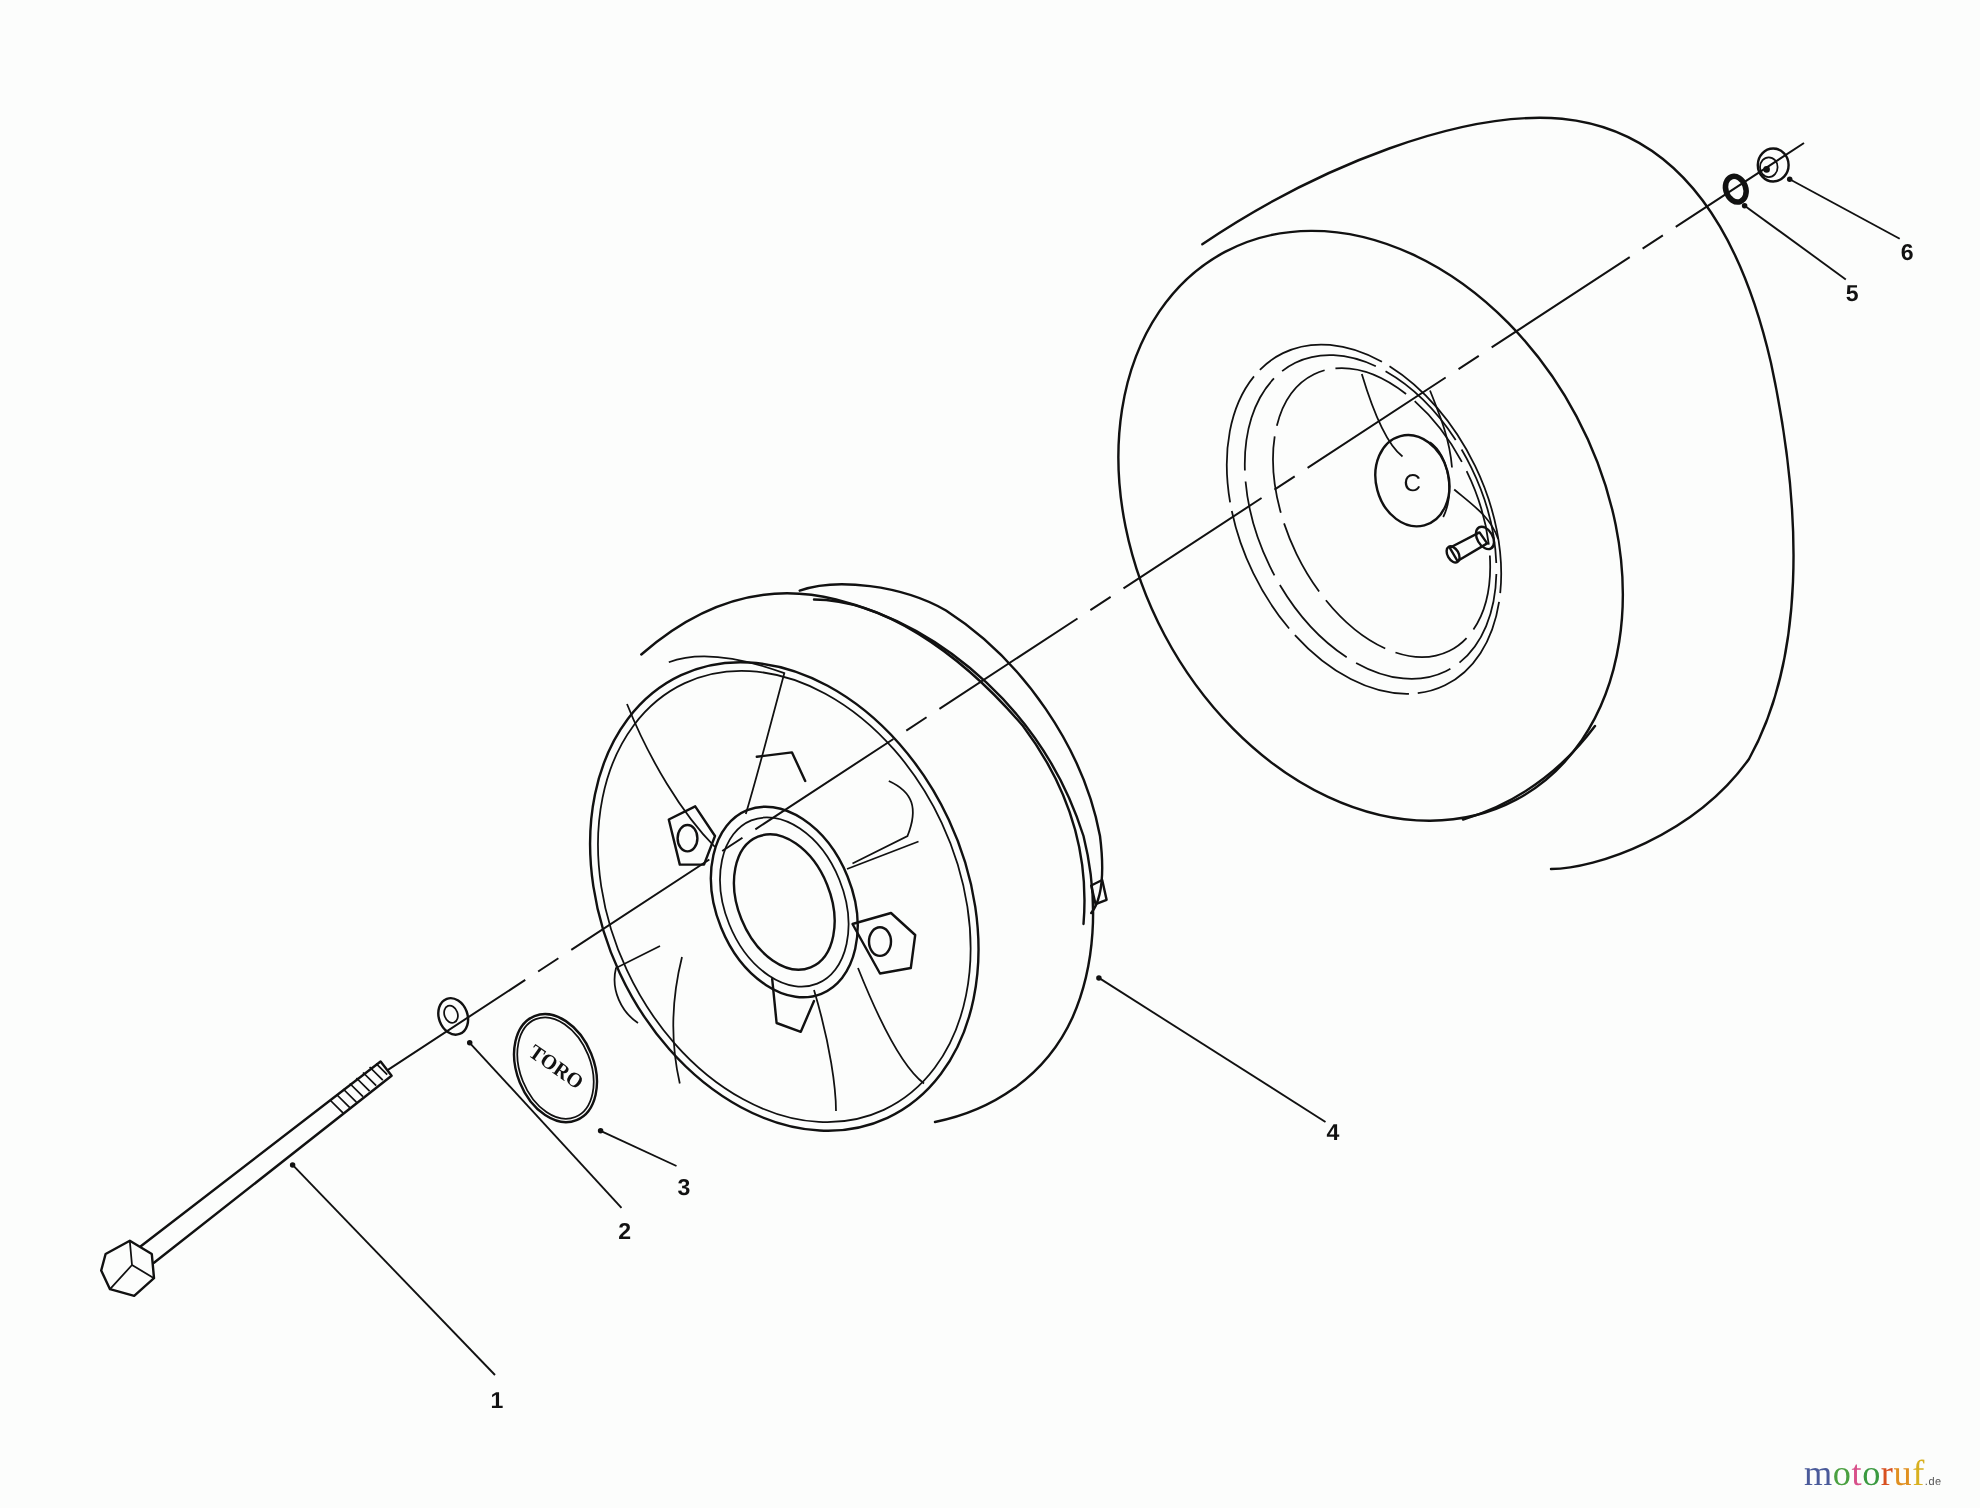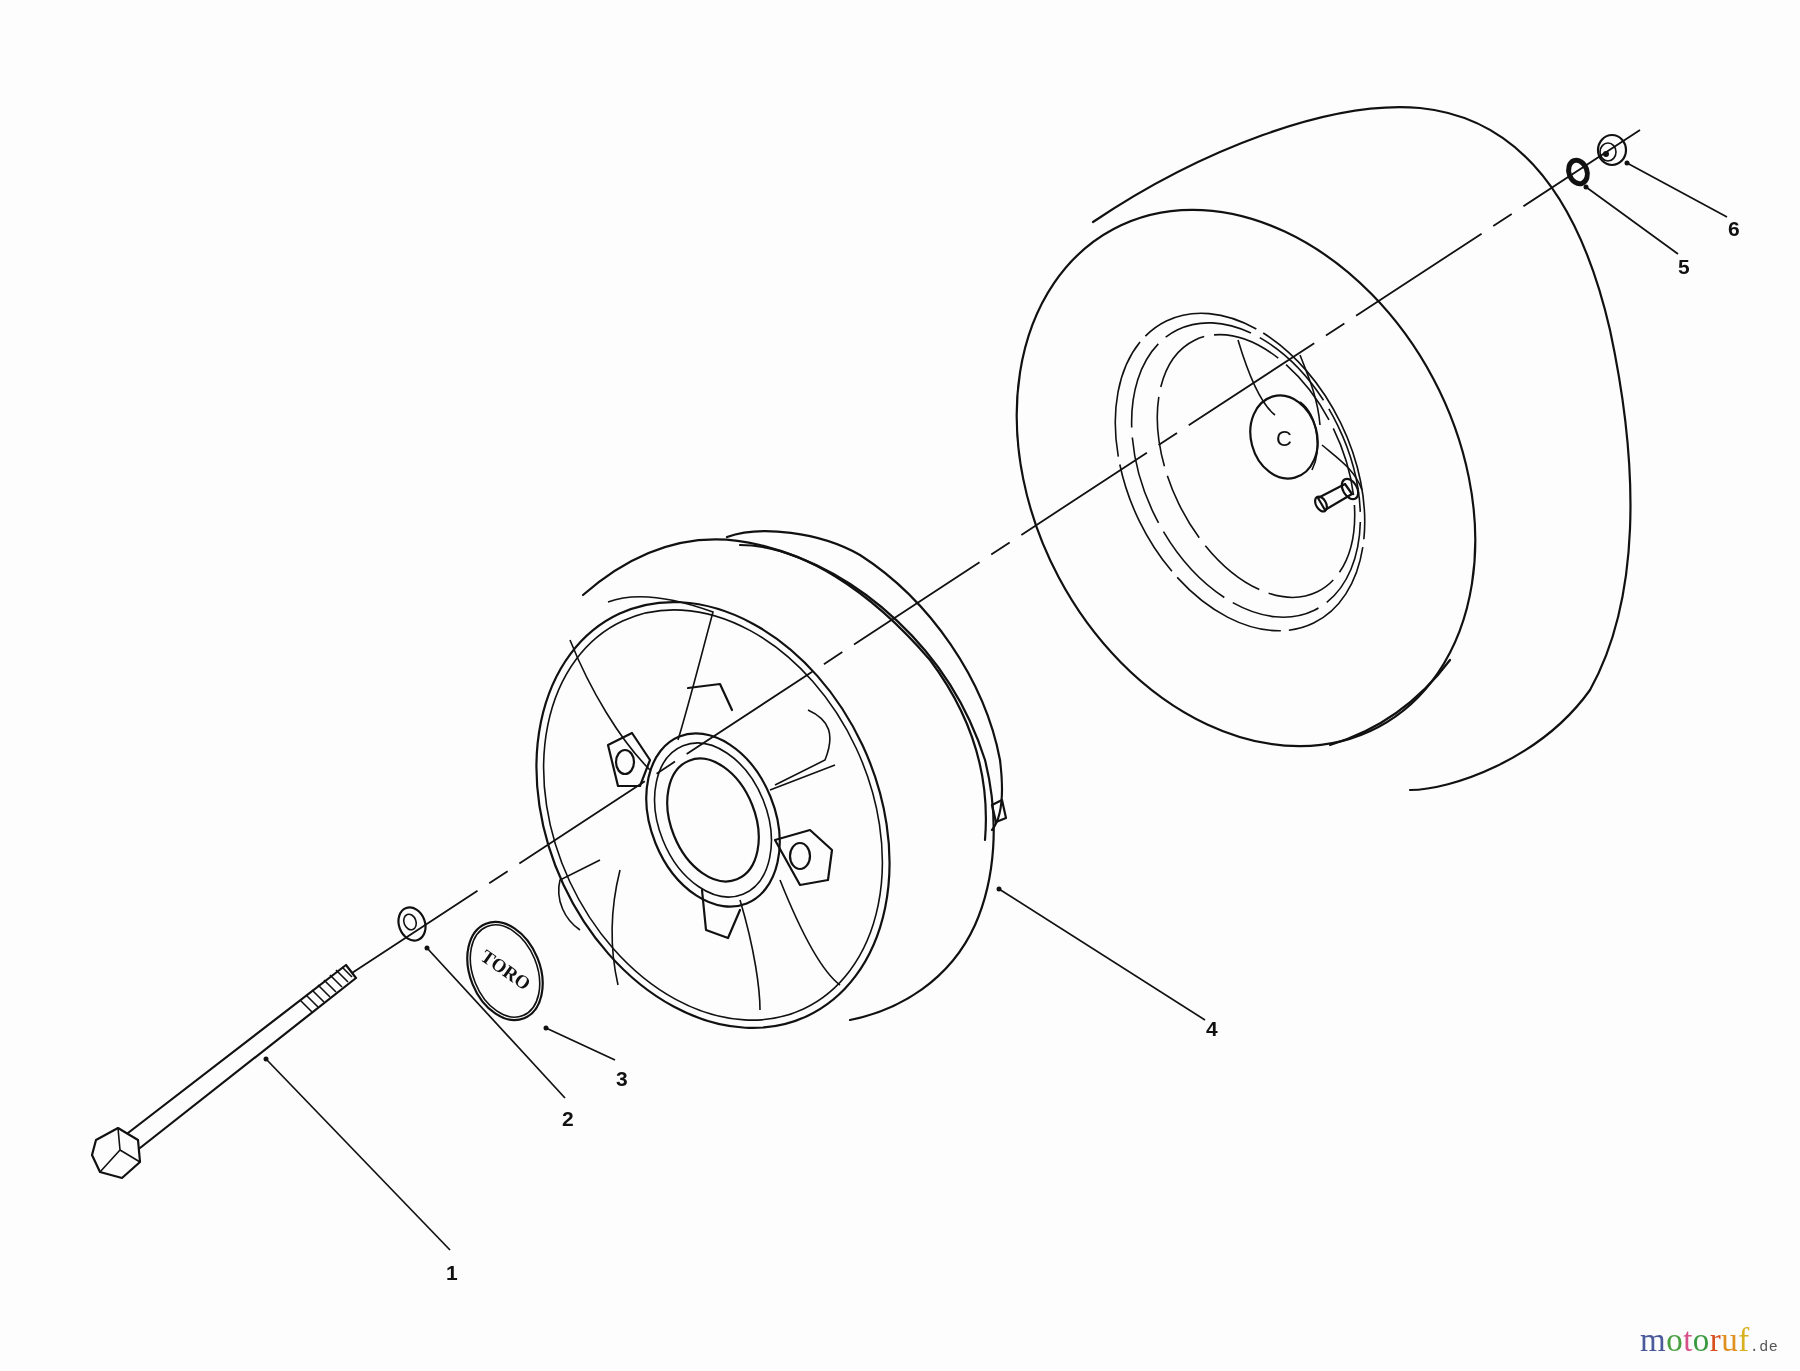--- a/index.html
+++ b/index.html
@@ -5,21 +5,21 @@
   html, body { margin:0; padding:0; }
   body { width:1800px; height:1371px; background:#fcfdfc; position:relative; overflow:hidden; font-family:"Liberation Sans", sans-serif; }
   svg.diagram { position:absolute; left:0; top:0; width:1800px; height:1371px; }
   .ln { fill:none; stroke:#111; stroke-width:2.2; stroke-linecap:round; stroke-linejoin:round; }
   .thin { fill:none; stroke:#111; stroke-width:1.6; }
   .dash { fill:none; stroke:#111; stroke-width:1.8; stroke-dasharray:150 14 22 14; }
   .leader { stroke:#111; stroke-width:1.7; }
   .callout { font-family:"Liberation Sans", sans-serif; font-weight:bold; font-size:21px; fill:#111; }
   .logo { position:absolute; left:1640px; top:1322px; font-family:"Liberation Serif", serif; font-size:33px; letter-spacing:0.5px; white-space:nowrap; }
   .logo span { display:inline-block; }
-  .logo .suffix { font-family:Liberation Mono, monospace; font-size:15px; }
+  .logo .suffix { font-family:Liberation Sans, sans-serif; font-size:10px; }
 </style>
 </head>
 <body>
 
 <svg class="diagram" viewBox="0 0 1800 1371" xmlns="http://www.w3.org/2000/svg">
 
   <g>
 
     <path class="ln" d="M1093,222 C1200,150 1330,100 1420,108 C1520,118 1580,200 1610,330 C1640,470 1640,600 1590,690 C1540,760 1450,790 1410,790"></path>
 

